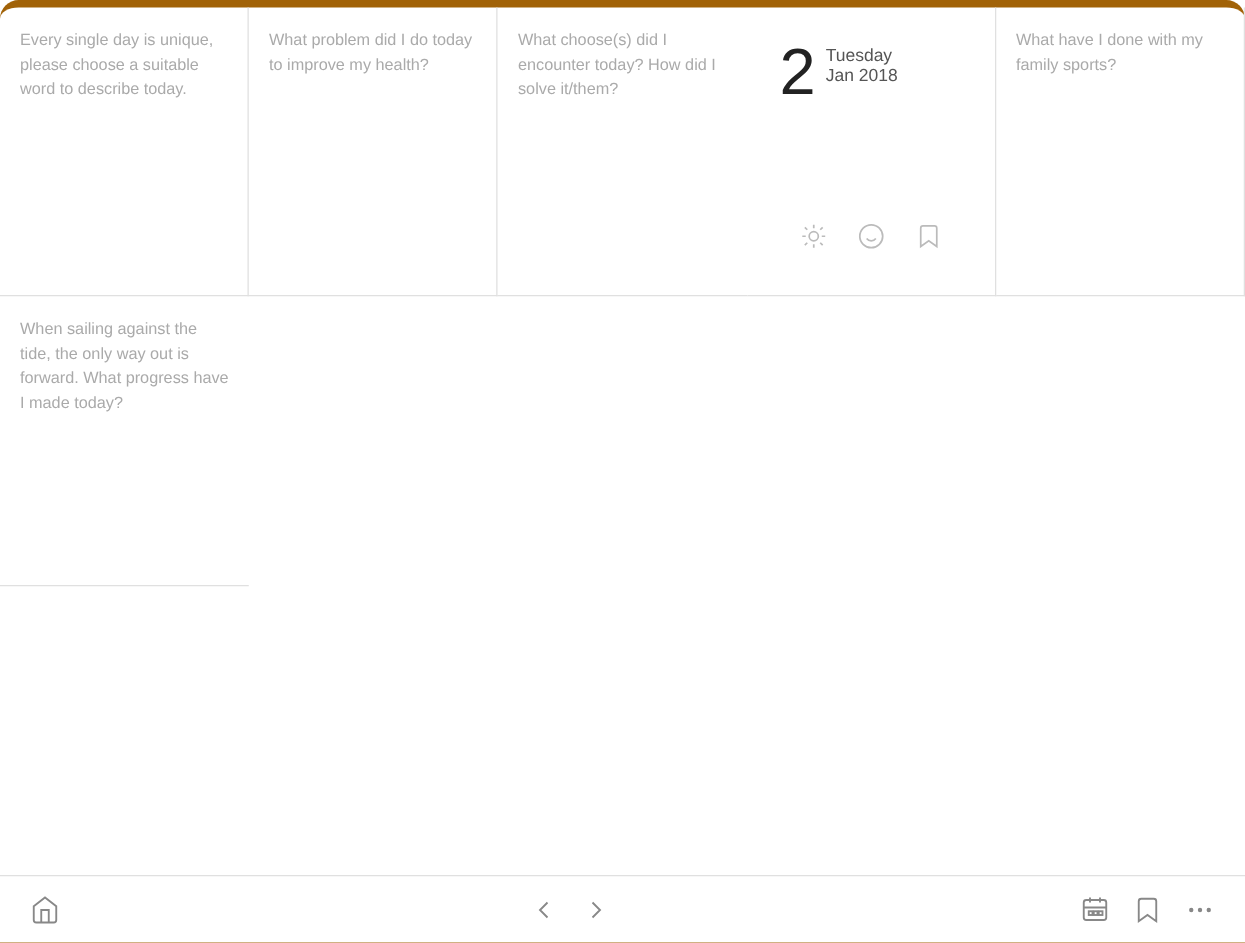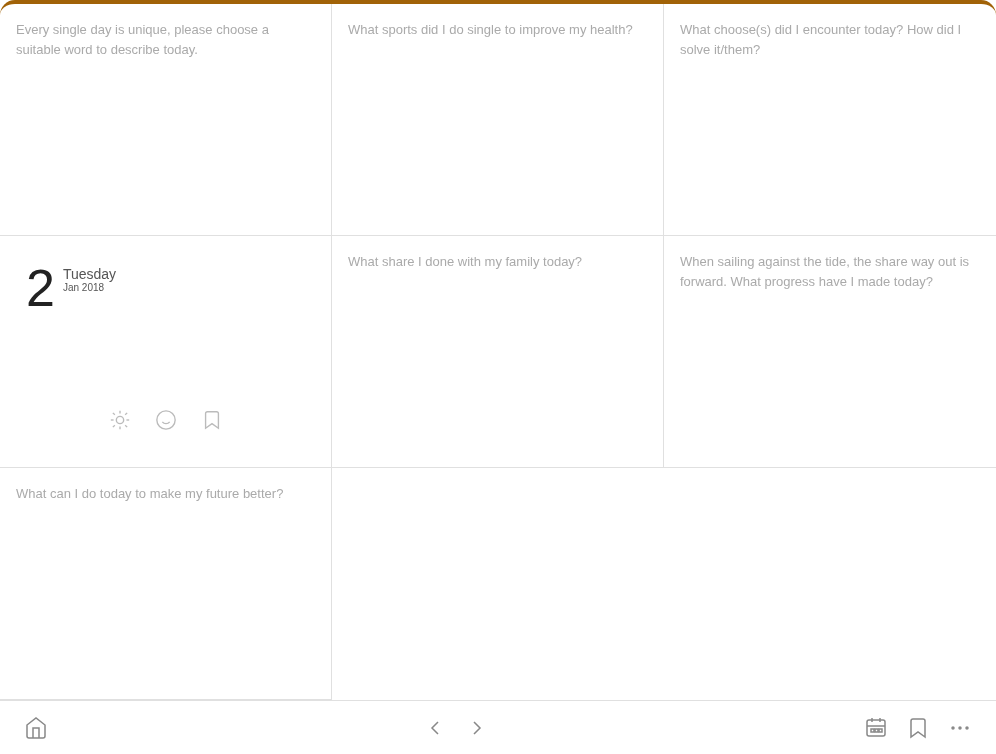--- a/index.html
+++ b/index.html
@@ -9,24 +9,24 @@
       height: 754px;
       background: #fff;
       font-family: -apple-system, 'Helvetica Neue', Arial, sans-serif;
       overflow: hidden;
       display: flex;
       flex-direction: column;
     }
 
     .grid {
       display: grid;
-      grid-template-columns: 1fr 1fr 1fr;
+      grid-template-columns: 1fr 1fr 1fr 1fr 1fr;
       grid-template-rows: 1fr 1fr 1fr;
       flex: 1;
-      border-top: 4px solid #a16207;
+      border-top: 6px solid #a16207;
       border-radius: 15px;
     }
 
     .cell {
       border-right: 1px solid #e0e0e0;
       border-bottom: 1px solid #e0e0e0;
       padding: 16px;
       position: relative;
     }
 
@@ -70,21 +70,21 @@
       padding-top: 4px;
     }
 
     .date-weekday {
       font-size: 14px;
       color: #555;
       font-weight: 400;
     }
 
     .date-month {
-      font-size: 10px;
+      font-size: 14px;
       color: #555;
       font-weight: 400;
     }
 
     .icons-row {
       display: flex;
       flex-direction: row;
       align-items: center;
       justify-content: center;
       gap: 24px;
@@ -148,21 +148,21 @@
   </style>
 </head>
 <body>
 
 <div class="grid">
 
   <div class="cell">
     <span class="cell-text">Every single day is unique, please choose a suitable word to describe today.</span>
   </div>
   <div class="cell">
-    <span class="cell-text">What sports did I do single to improve my health?</span>
+    <span class="cell-text">What problem did I do today to improve my health?</span>
   </div>
 
   <div class="cell">
     <span class="cell-text">What choose(s) did I encounter today? How did I solve it/them?</span>
   </div>
 
   <div class="cell cell-center">
     <div class="date-block">
       <span class="date-day">2</span>
       <div class="date-info">
@@ -195,27 +195,24 @@
       <span class="icon-btn bookmark-icon">
         <svg viewBox="0 0 24 24">
           <path d="M19 21l-7-5-7 5V5a2 2 0 0 1 2-2h10a2 2 0 0 1 2 2z"></path>
         </svg>
       </span>
     </div>
   </div>
 
 
   <div class="cell">
-    <span class="cell-text">What share I done with my family today?</span>
-  </div>
-  <div class="cell">
-    <span class="cell-text">When sailing against the tide, the share way out is forward. What progress have I made today?</span>
-  </div>
-  <div class="cell">
-    <span class="cell-text">What can I do today to make my future better?</span>
+    <span class="cell-text">What have I done with my family sports?</span>
+  </div>
+  <div class="cell">
+    <span class="cell-text">When sailing against the tide, the only way out is forward. What progress have I made today?</span>
   </div>
 
 </div>
 
 <div class="bottom-nav">
   <div class="nav-left">
     <span class="nav-icon">
       <svg viewBox="0 0 24 24">
         <path d="M3 9l9-7 9 7v11a2 2 0 0 1-2 2H5a2 2 0 0 1-2-2z"></path>
         <polyline points="9 22 9 12 15 12 15 22"></polyline>

